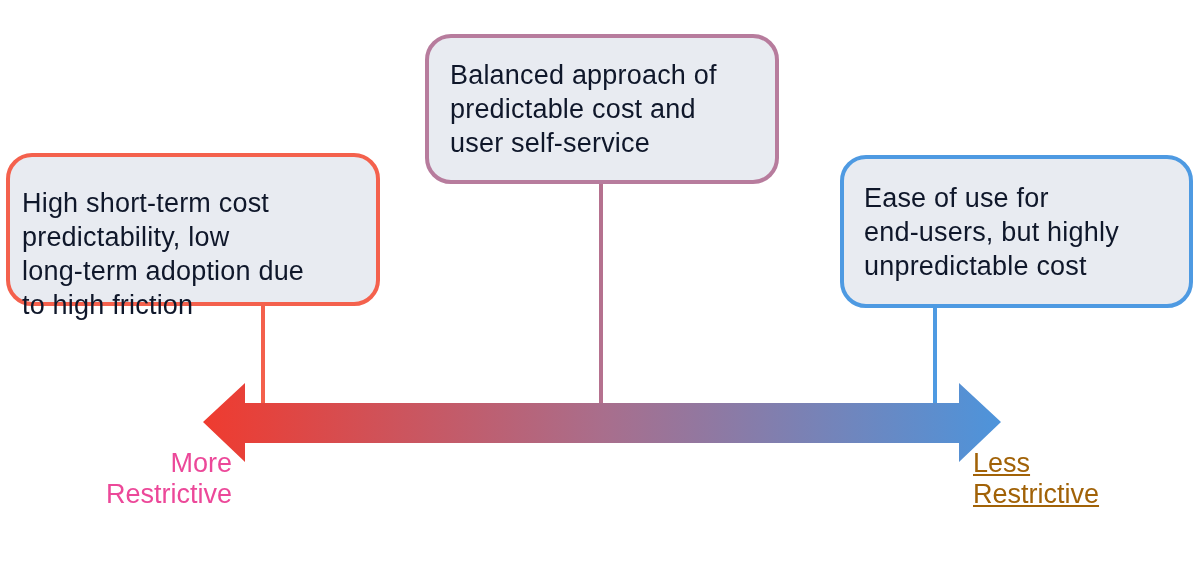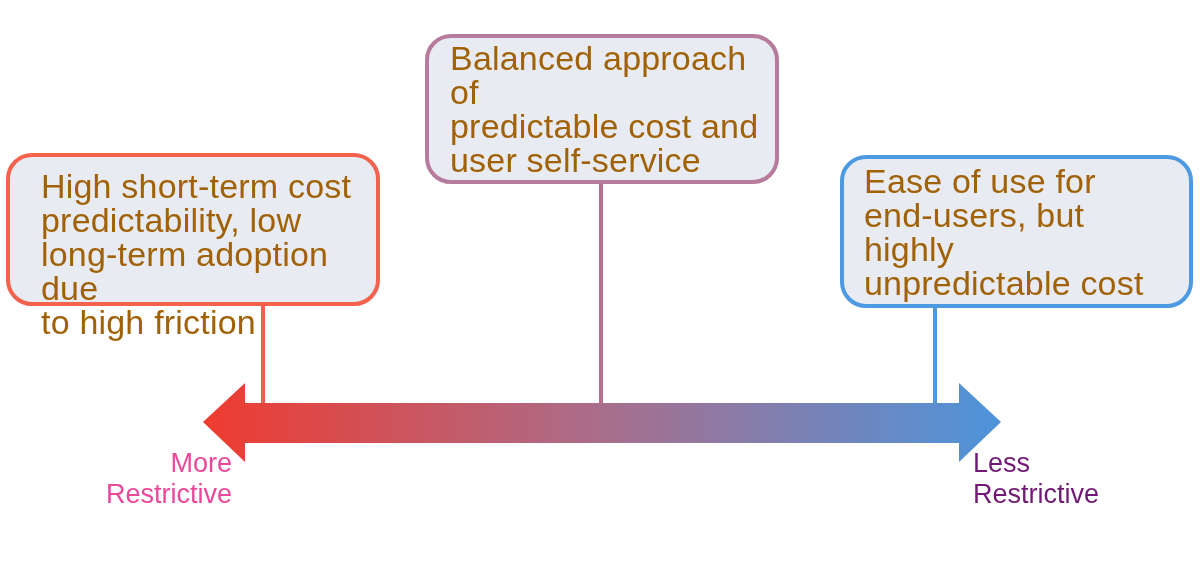--- a/index.html
+++ b/index.html
@@ -19,29 +19,29 @@
     position: absolute;
     border: 4px solid #999;
     border-radius: 26px;
     background: #E8EBF1;
     display: flex;
     align-items: center;
     z-index: 3;
   }
   .callout .callout-text {
     white-space: pre-line;
-    font-size: 34px;
+    font-size: 27px;
     line-height: 34px;
-    color: #a16207;
+    color: #0f172a;
     letter-spacing: 0.2px;
   }
   .callout.box-left   { left: 6px;   top: 153px; width: 374px; height: 153px; }
   .callout.box-middle { left: 425px; top: 34px;  width: 354px; height: 150px; }
   .callout.box-right  { left: 840px; top: 155px; width: 353px; height: 153px; }
-  .callout.box-left   .callout-text { padding: 0 14px 0 31px; margin-top: 48px; }
+  .callout.box-left   .callout-text { padding: 0 14px 0 12px; margin-top: 48px; }
   .callout.box-middle .callout-text { padding: 0 14px 0 21px; }
   .callout.box-right  .callout-text { padding: 0 14px 0 20px; }
 
   
   .connector {
     position: absolute;
     width: 4px;
     background: #888;
     z-index: 1;
   }
@@ -105,16 +105,16 @@
         <stop offset="0" stop-color="#EF3B2F"></stop>
         <stop offset="0.5" stop-color="#A96E8C"></stop>
         <stop offset="1" stop-color="#4D94DB"></stop>
       </linearGradient>
     </defs>
     <path d="M8 47 L50 8 L50 28 L764 28 L764 8 L806 47 L764 87 L764 68 L50 68 L50 87 Z" fill="url(#arrowGrad)"></path>
   </svg>
 
   <div class="axis-label label-left" style="color: #ec4899;">More
 Restrictive</div>
-  <div class="axis-label label-right" style="color: #701a75;">Less
+  <div class="axis-label label-right" style="color: #a16207; text-decoration: underline;">Less
 Restrictive</div>
 
 </div>
 
 </body></html>

